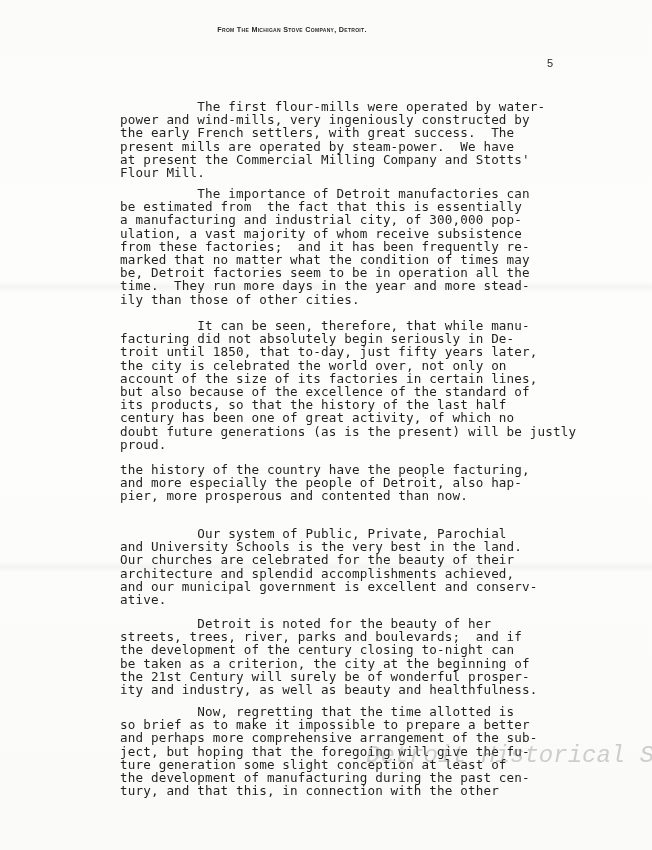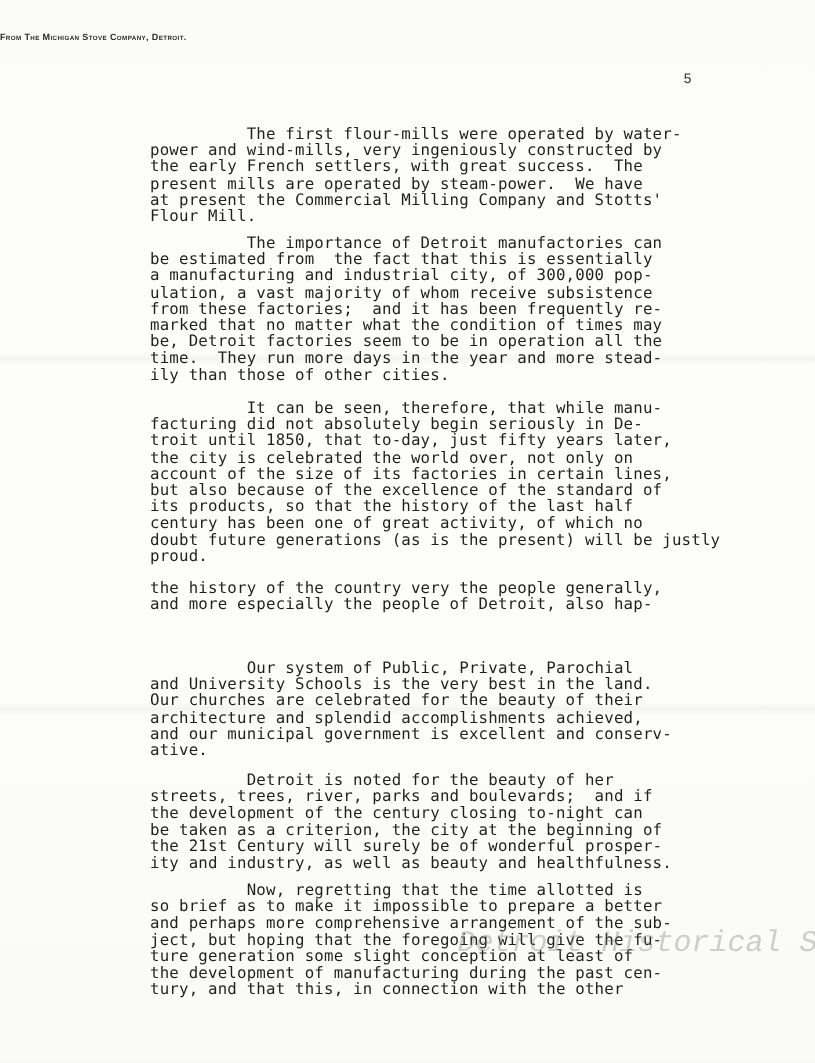--- a/index.html
+++ b/index.html
@@ -18,20 +18,21 @@
       left: 0; top: 0;
       width: 652px;
       height: 850px;
       background: linear-gradient(180deg, #fbfbfa 0%, #fdfdfc 40%, #fafaf8 100%);
     }
     .letterhead {
       position: absolute;
       top: 25px;
       left: 0;
       width: 584px;
+      text-align: center;
       font-family: "Liberation Sans", sans-serif;
       font-weight: bold;
       font-size: 7.2px;
       letter-spacing: 0.3px;
       color: #2a2a2a;
       font-variant: small-caps;
     }
     .page-number {
       position: absolute;
       top: 57px;
@@ -81,20 +82,20 @@
   <div class="smudge" style="top:282px"></div>
   <div class="smudge" style="top:562px"></div>
 
   <div class="letterhead">From The Michigan Stove Company, Detroit.</div>
   <div class="page-number">5</div>
 
   <div id="body-text">
     <p class="para" style="top: 100px;"><span class="line">          The first flour-mills were operated by water-</span><span class="line">power and wind-mills, very ingeniously constructed by</span><span class="line">the early French settlers, with great success.  The</span><span class="line">present mills are operated by steam-power.  We have</span><span class="line">at present the Commercial Milling Company and Stotts'</span><span class="line">Flour Mill.</span></p>
     <p class="para" style="top: 187px;"><span class="line">          The importance of Detroit manufactories can</span><span class="line">be estimated from  the fact that this is essentially</span><span class="line">a manufacturing and industrial city, of 300,000 pop-</span><span class="line">ulation, a vast majority of whom receive subsistence</span><span class="line">from these factories;  and it has been frequently re-</span><span class="line">marked that no matter what the condition of times may</span><span class="line">be, Detroit factories seem to be in operation all the</span><span class="line">time.  They run more days in the year and more stead-</span><span class="line">ily than those of other cities.</span></p>
     <p class="para" style="top: 319px;"><span class="line">          It can be seen, therefore, that while manu-</span><span class="line">facturing did not absolutely begin seriously in De-</span><span class="line">troit until 1850, that to-day, just fifty years later,</span><span class="line">the city is celebrated the world over, not only on</span><span class="line">account of the size of its factories in certain lines,</span><span class="line">but also because of the excellence of the standard of</span><span class="line">its products, so that the history of the last half</span><span class="line">century has been one of great activity, of which no</span><span class="line">doubt future generations (as is the present) will be justly</span><span class="line">proud.</span></p>
-    <p class="para" style="top: 463px;"><span class="line">the history of the country very the people generally,</span><span class="line">and more especially the people of Detroit, also hap-</span></p>
+    <p class="para" style="top: 463px;"><span class="line">the history of the country have the people facturing,</span><span class="line">and more especially the people of Detroit, also hap-</span><span class="line">pier, more prosperous and contented than now.</span></p>
     <p class="para" style="top: 527px;"><span class="line">          Our system of Public, Private, Parochial</span><span class="line">and University Schools is the very best in the land.</span><span class="line">Our churches are celebrated for the beauty of their</span><span class="line">architecture and splendid accomplishments achieved,</span><span class="line">and our municipal government is excellent and conserv-</span><span class="line">ative.</span></p>
     <p class="para" style="top: 617px;"><span class="line">          Detroit is noted for the beauty of her</span><span class="line">streets, trees, river, parks and boulevards;  and if</span><span class="line">the development of the century closing to-night can</span><span class="line">be taken as a criterion, the city at the beginning of</span><span class="line">the 21st Century will surely be of wonderful prosper-</span><span class="line">ity and industry, as well as beauty and healthfulness.</span></p>
     <p class="para" style="top: 705px;"><span class="line">          Now, regretting that the time allotted is</span><span class="line">so brief as to make it impossible to prepare a better</span><span class="line">and perhaps more comprehensive arrangement of the sub-</span><span class="line">ject, but hoping that the foregoing will give the fu-</span><span class="line">ture generation some slight conception at least of</span><span class="line">the development of manufacturing during the past cen-</span><span class="line">tury, and that this, in connection with the other</span></p>
   </div>
 
   <div class="watermark">Detroit Historical Society</div>
 </div>
 
 </body></html>

